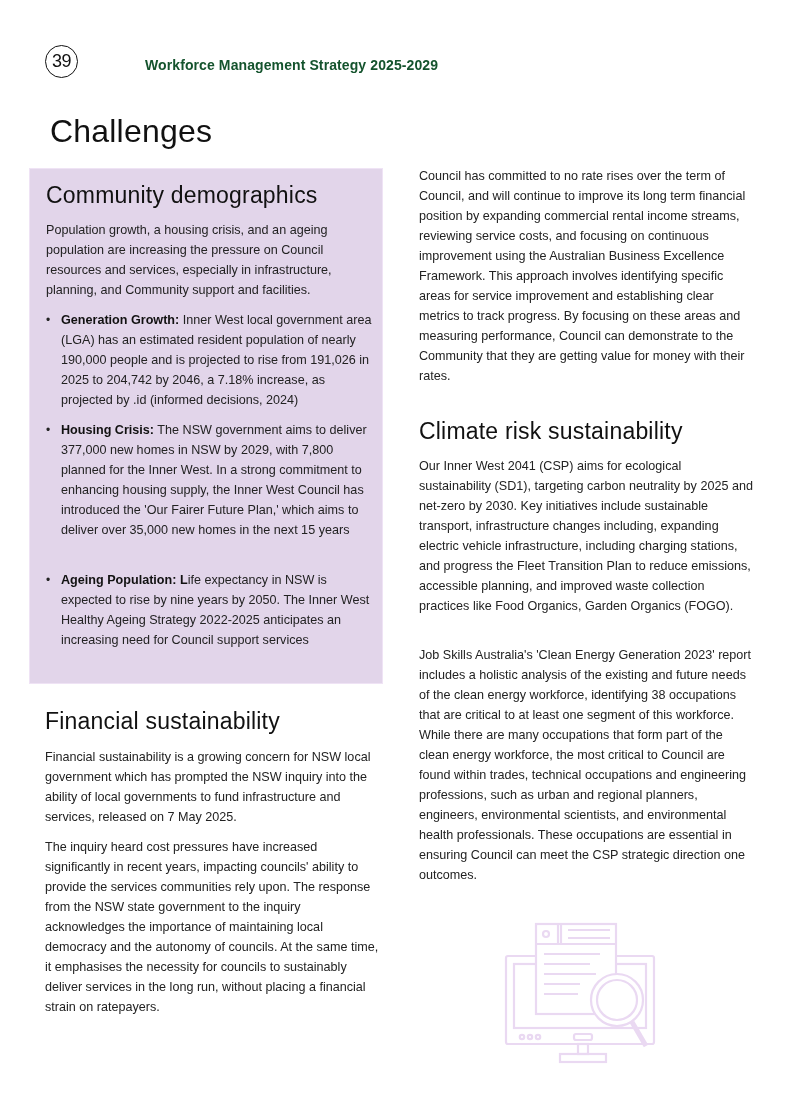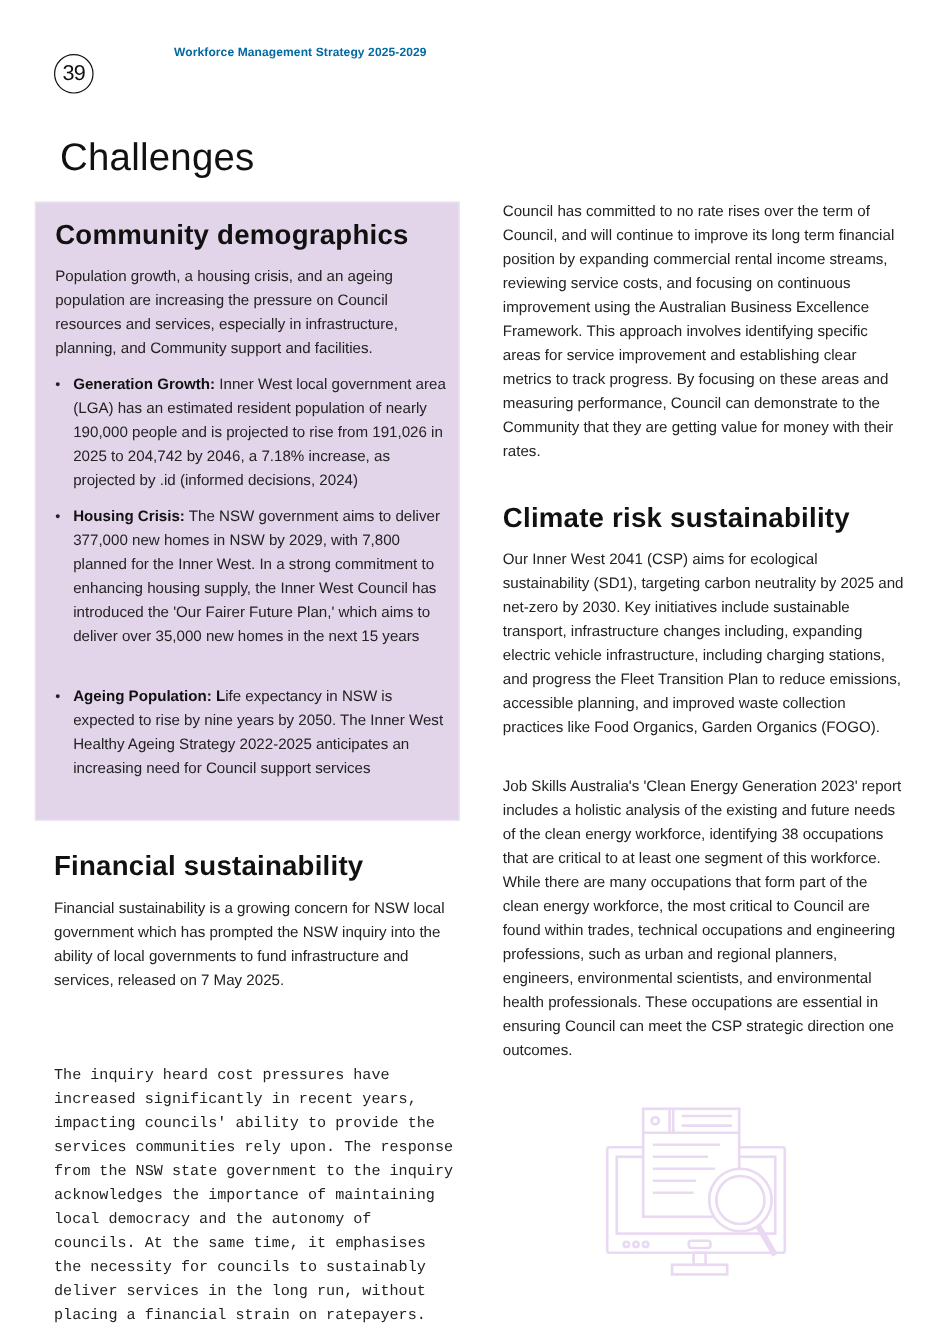--- a/index.html
+++ b/index.html
@@ -2,39 +2,39 @@
 <html><head>
 <meta charset="utf-8">
 <style>
   html, body { margin:0; padding:0; background:#ffffff; }
   body { width:785px; height:1109px; position:relative; overflow:hidden;
          font-family:"Liberation Sans", "DejaVu Sans", sans-serif; color:#1a1a1a; }
   .page-number { position:absolute; left:45px; top:45px; width:33px; height:33px;
                  border:1.5px solid #111; border-radius:50%; box-sizing:border-box;
                  display:flex; align-items:center; justify-content:center;
                  font-size:18px; color:#111; letter-spacing:-0.5px; }
-  .doc-title { position:absolute; left:145px; top:39px; font-size:10px; font-weight:600; color:#0369a1; letter-spacing:0.1px; }
+  .doc-title { position:absolute; left:145px; top:57px; font-size:14px; font-weight:600; color:#14532d; letter-spacing:0.1px; }
   .page-heading { position:absolute; left:50px; top:113px; font-size:32px; font-weight:400; color:#111; margin:0; letter-spacing:0.2px; }
 
   .demographics-box { position:absolute; left:29px; top:168px; width:354px; height:516px;
                       background:#e2d5ea; border:1px solid #efe3f5; box-sizing:border-box; }
-  .section-heading { font-size:23px; font-weight:700; color:#111; margin:0; letter-spacing:0.2px; }
+  .section-heading { font-size:23px; font-weight:400; color:#111; margin:0; letter-spacing:0.2px; }
   .body-text { font-size:12.6px; line-height:20px; color:#222; margin:0; }
 
   .demo-heading { position:absolute; left:16px; top:13px; }
   .demo-intro { position:absolute; left:16px; top:51px; width:330px; }
   .bullet-list { position:absolute; left:16px; width:330px; margin:0; padding:0; list-style:none; }
   .bullet-list li { position:relative; padding-left:15px; }
   .bullet-list li::before { content:"\2022"; position:absolute; left:0; top:0; font-size:12px; }
   .bullet-list b { font-weight:700; color:#111; }
   .b1 { top:141px; } .b2 { top:251px; } .b3 { top:401px; }
 
   .fin-heading { position:absolute; left:45px; top:708px; }
   .fin-p1 { position:absolute; left:45px; top:747px; width:335px; }
-  .fin-p2 { position:absolute; left:45px; top:886px; width:335px;font-family:Liberation Mono, monospace; }
+  .fin-p2 { position:absolute; left:45px; top:837px; width:335px; }
 
   .right-p1 { position:absolute; left:419px; top:166px; width:335px; }
   .climate-heading { position:absolute; left:419px; top:418px; }
   .climate-p1 { position:absolute; left:419px; top:456px; width:335px; }
   .climate-p2 { position:absolute; left:419px; top:645px; width:335px; }
 
   .illustration { position:absolute; left:500px; top:918px; width:160px; height:148px; }
 </style>
 </head>
 <body>

